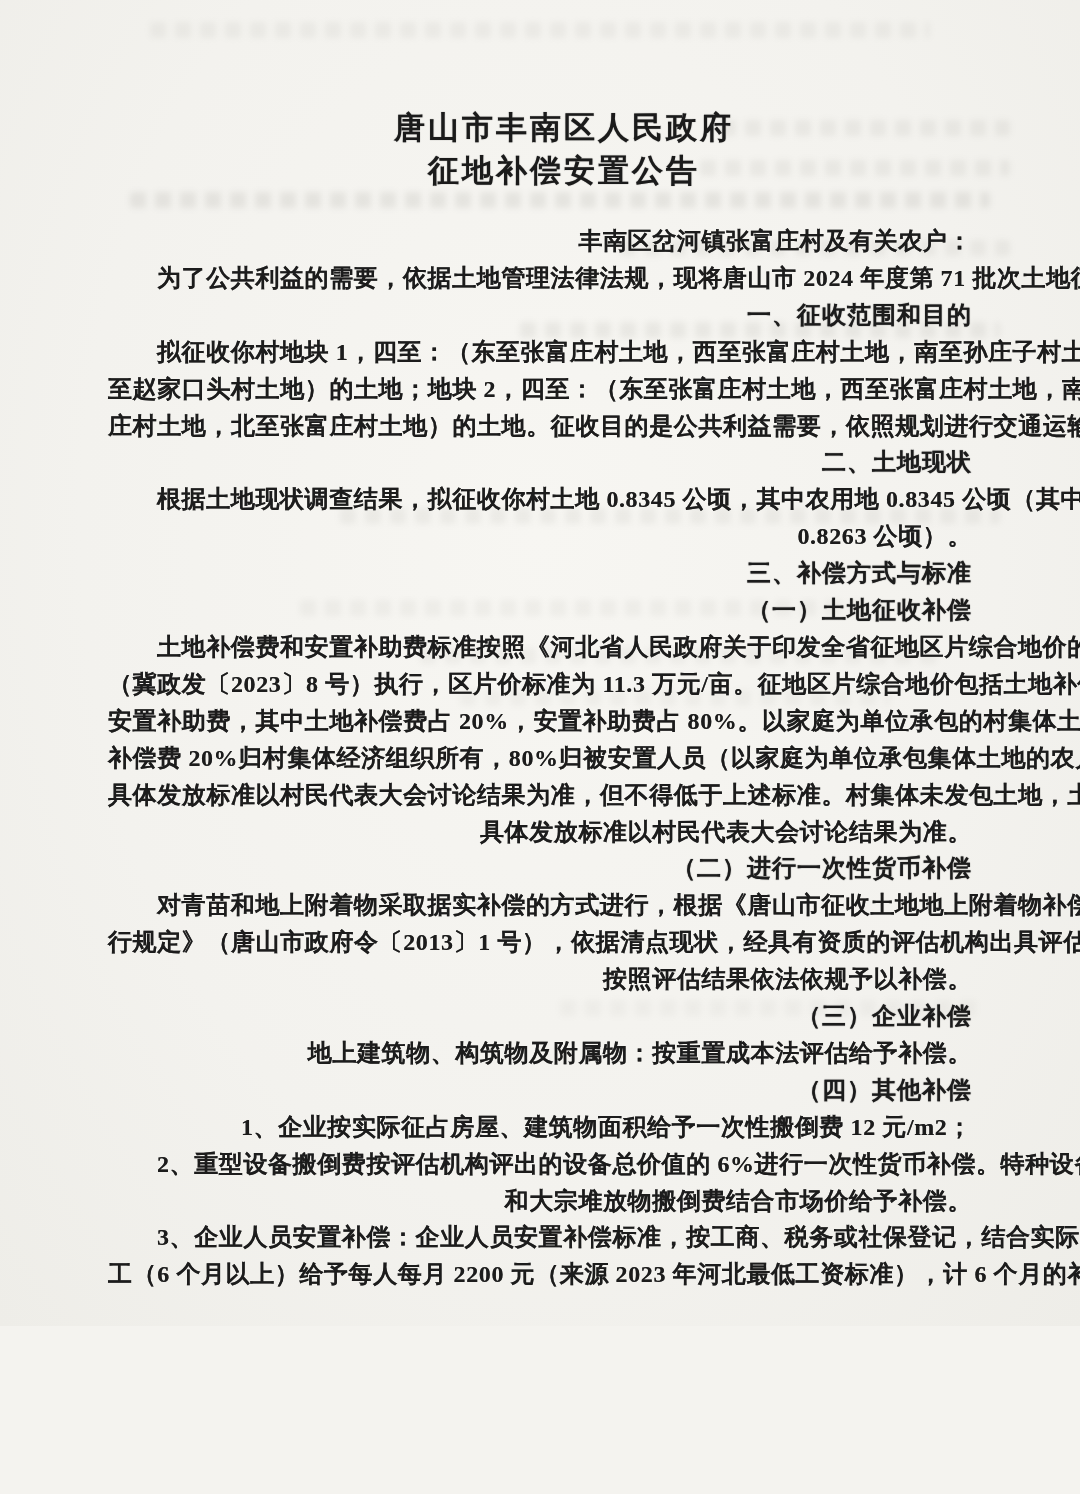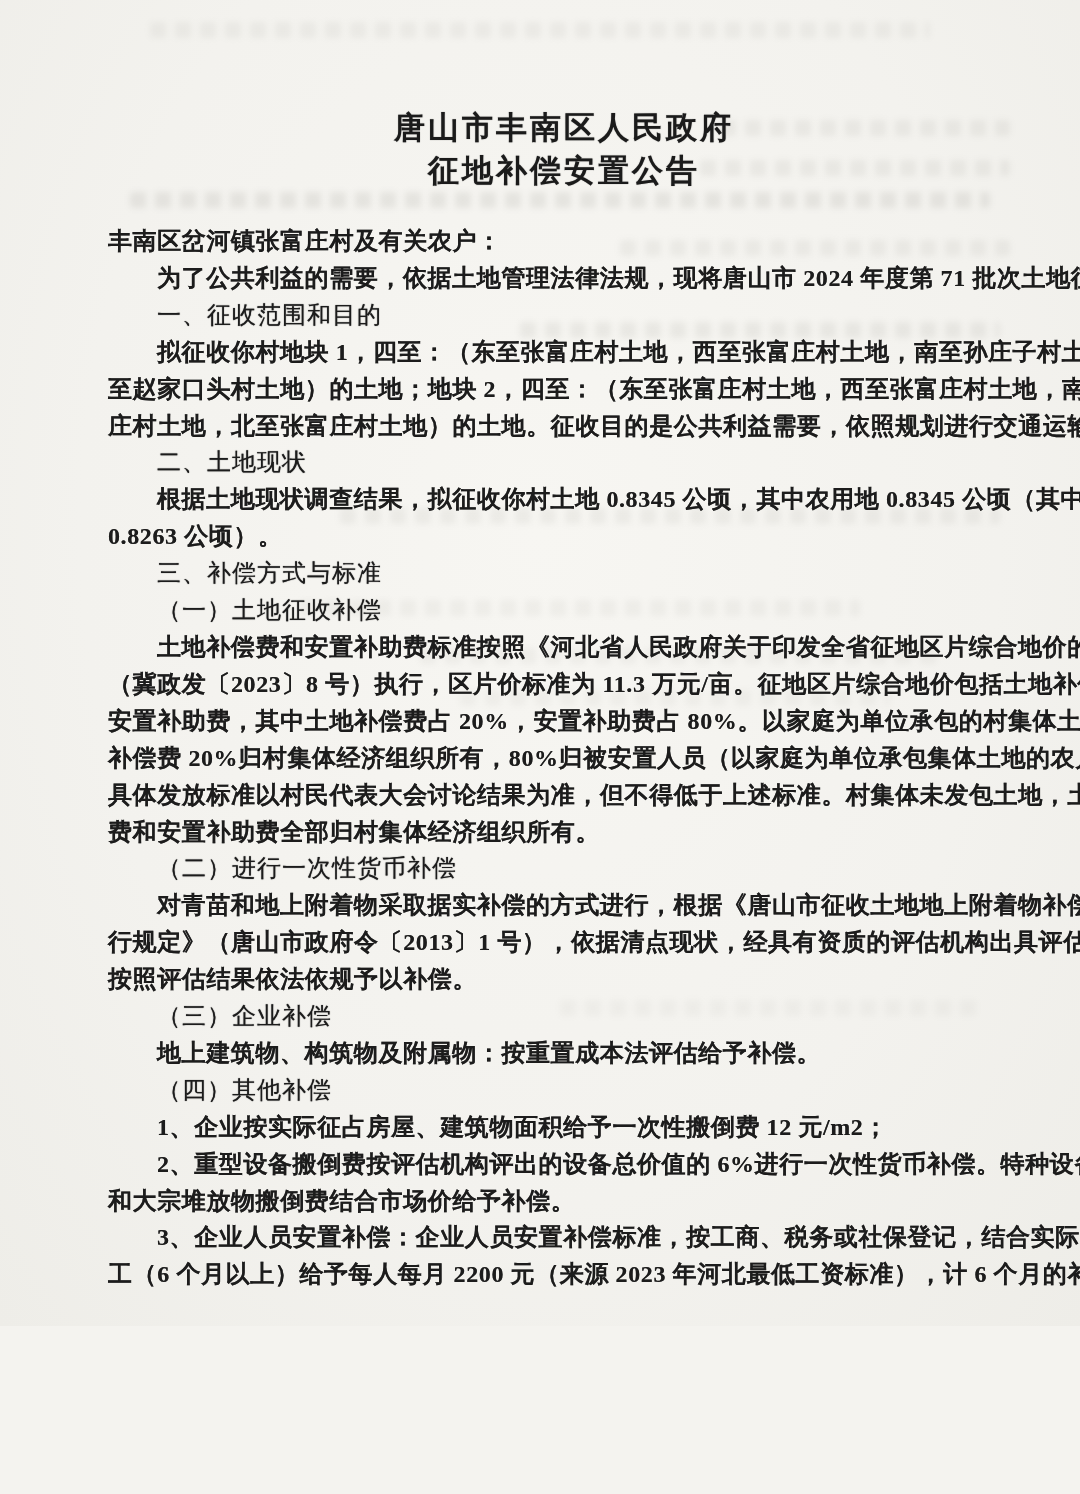--- a/index.html
+++ b/index.html
@@ -48,31 +48,32 @@
     letter-spacing: 3px;
     line-height: 43px;
     text-shadow: 0 0 1px rgba(20,20,20,0.55);
   }
   .content {
     position: absolute;
     top: 223px;
     left: 108px;
     width: 864px;
     color: #1c1c1c;
+    text-align: right;
   }
   .text-line {
     font-size: 24px;
     line-height: 36.9px;
     white-space: nowrap;
     letter-spacing: 0.6px;
     font-weight: 600;
     text-shadow: 0 0 0.6px rgba(25,25,25,0.7);
   }
   .text-line.heading {
-    font-weight: 400;
+    font-weight: 700;
     letter-spacing: 1px;
     text-shadow: 0 0 1px rgba(20,20,20,0.8);
   }
   .text-line.indent {
     padding-left: 49px;
   }
 </style>
 </head>
 <body>
 
@@ -105,21 +106,21 @@
       <div class="text-line heading indent">二、土地现状</div>
       <div class="text-line indent">根据土地现状调查结果，拟征收你村土地 0.8345 公顷，其中农用地 0.8345 公顷（其中耕地</div>
       <div class="text-line">0.8263 公顷）。</div>
       <div class="text-line heading indent">三、补偿方式与标准</div>
       <div class="text-line heading indent">（一）土地征收补偿</div>
       <div class="text-line indent">土地补偿费和安置补助费标准按照《河北省人民政府关于印发全省征地区片综合地价的通知》</div>
       <div class="text-line">（冀政发〔2023〕8 号）执行，区片价标准为 11.3 万元/亩。征地区片综合地价包括土地补偿费和</div>
       <div class="text-line">安置补助费，其中土地补偿费占 20%，安置补助费占 80%。以家庭为单位承包的村集体土地，土地</div>
       <div class="text-line">补偿费 20%归村集体经济组织所有，80%归被安置人员（以家庭为单位承包集体土地的农户）所有，</div>
       <div class="text-line">具体发放标准以村民代表大会讨论结果为准，但不得低于上述标准。村集体未发包土地，土地补偿</div>
-      <div class="text-line">费和安置补助费全部归村集体经济组织所有。</div>
+      <div class="text-line">具体发放标准以村民代表大会讨论结果为准。</div>
       <div class="text-line heading indent">（二）进行一次性货币补偿</div>
       <div class="text-line indent">对青苗和地上附着物采取据实补偿的方式进行，根据《唐山市征收土地地上附着物补偿标准暂</div>
       <div class="text-line">行规定》（唐山市政府令〔2013〕1 号），依据清点现状，经具有资质的评估机构出具评估报告，</div>
       <div class="text-line">按照评估结果依法依规予以补偿。</div>
       <div class="text-line heading indent">（三）企业补偿</div>
       <div class="text-line indent">地上建筑物、构筑物及附属物：按重置成本法评估给予补偿。</div>
       <div class="text-line heading indent">（四）其他补偿</div>
       <div class="text-line indent">1、企业按实际征占房屋、建筑物面积给予一次性搬倒费 12 元/m2；</div>
       <div class="text-line indent">2、重型设备搬倒费按评估机构评出的设备总价值的 6%进行一次性货币补偿。特种设备搬倒费</div>
       <div class="text-line">和大宗堆放物搬倒费结合市场价给予补偿。</div>

